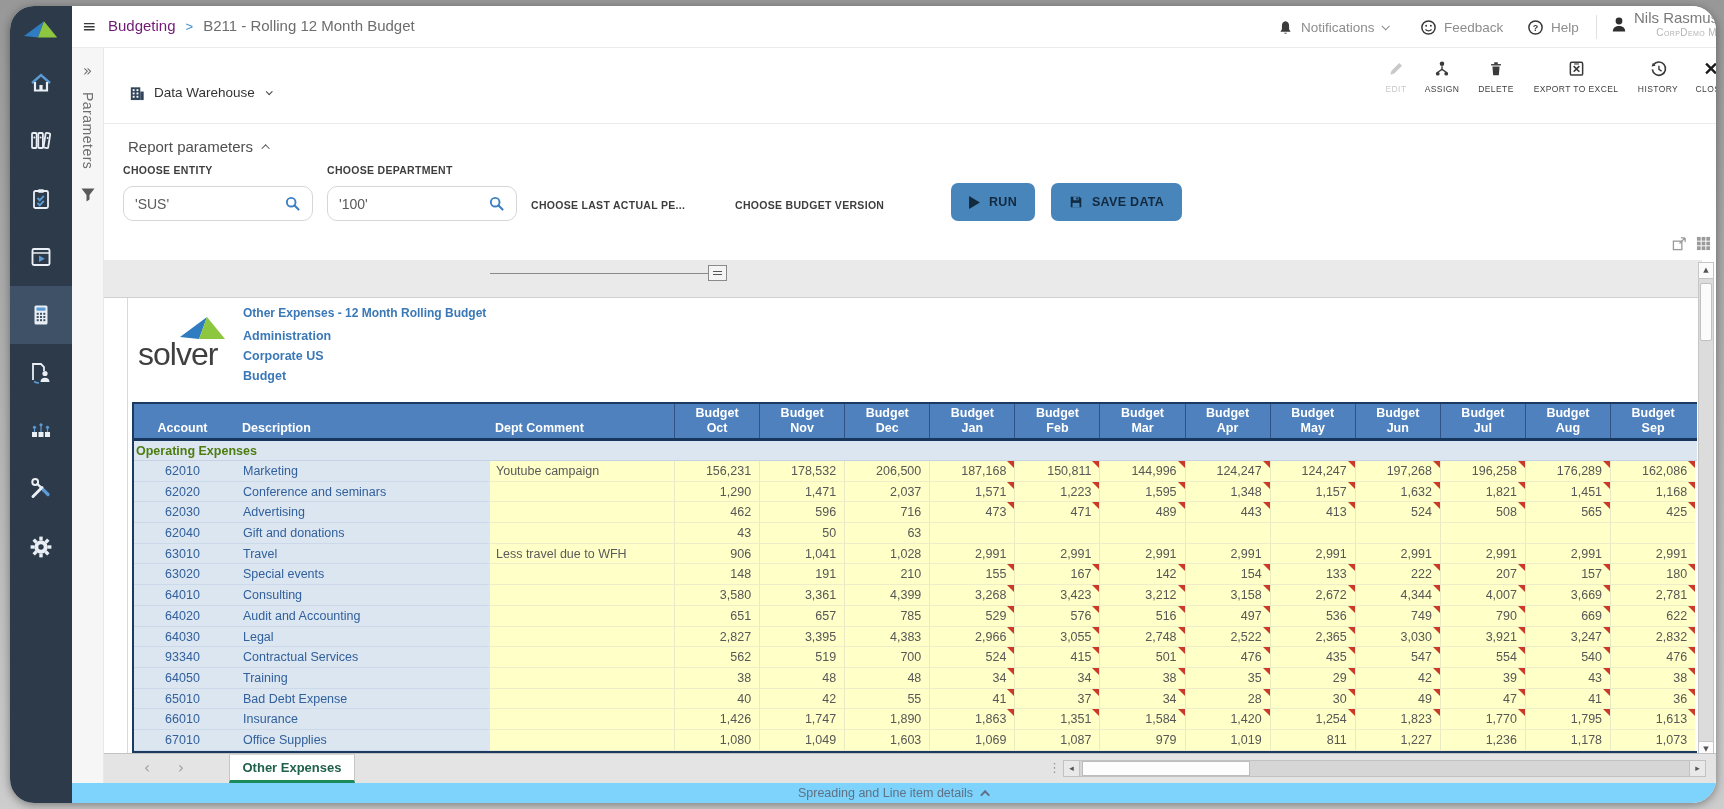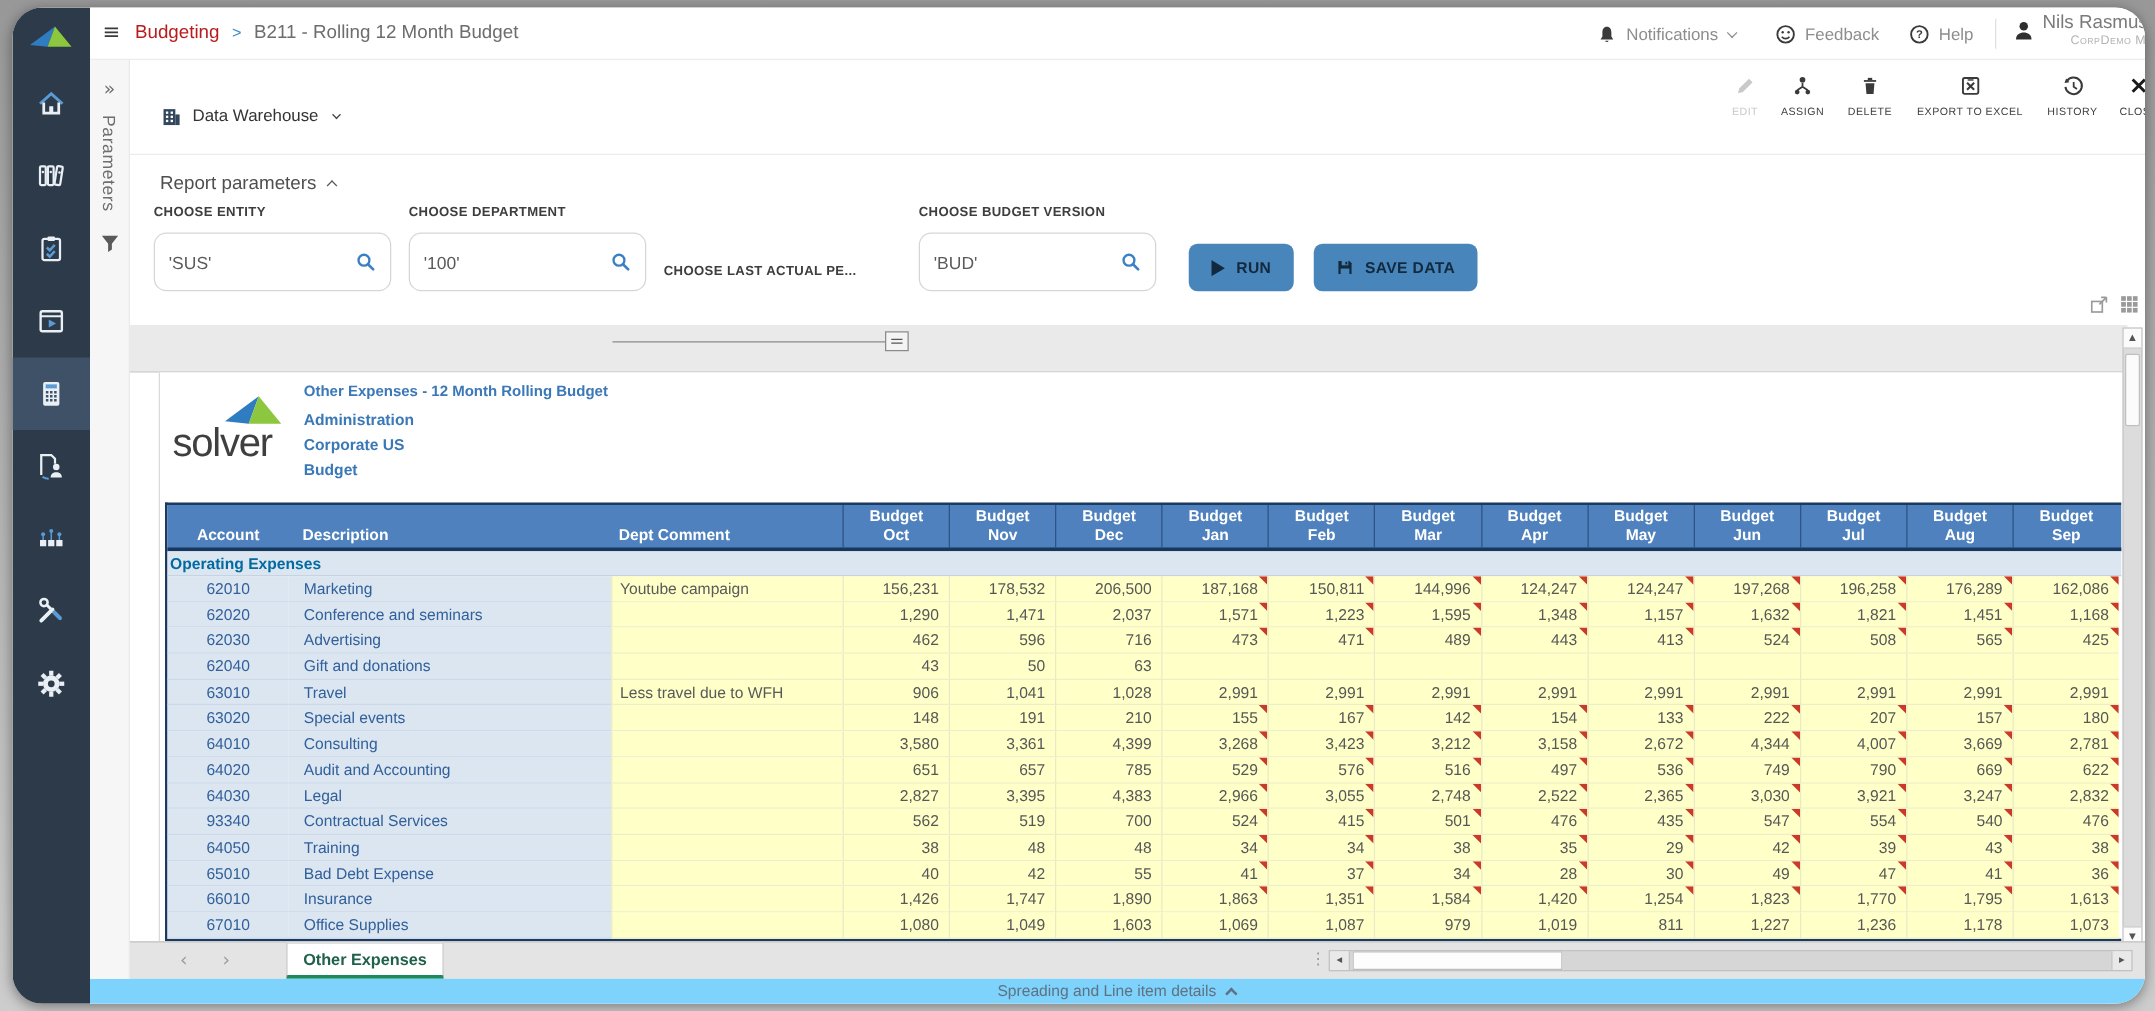--- a/index.html
+++ b/index.html
@@ -14,21 +14,21 @@
   .sidebar { position:absolute; left:0; top:0; bottom:0; width:62px; background:#2d3a49; z-index:5; }
   .logo-cell { height:48px; display:flex; align-items:center; justify-content:center; }
   .nav-item { height:58px; display:flex; align-items:center; justify-content:center; cursor:pointer; }
   .nav-item.active { background:#3f5166; }
 
   
   .topbar { position:absolute; left:62px; top:0; height:42px; right:0; background:#fff;
             border-bottom:1px solid #ececec; z-index:4; }
   .hamburger { position:absolute; left:10px; top:10px; font-size:17px; color:#3a3a3a; cursor:pointer; }
   .crumbs { position:absolute; left:36px; top:11px; font-size:15px; white-space:nowrap; }
-  .crumb-section { color:#b91c1c; cursor:pointer; }
+  .crumb-section { color:#701a75; cursor:pointer; }
   .crumb-sep { color:#3e8fcc; margin:0 10px; font-size:13px; }
   .crumb-page { color:#6d6d6d; }
   .top-item { position:absolute; top:0; height:42px; display:flex; align-items:center; gap:7px; color:#8d8d8d; font-size:13.5px; cursor:pointer; white-space:nowrap; }
   .chev { display:inline-block; width:6px; height:6px; border-right:1.6px solid currentColor; border-bottom:1.6px solid currentColor; transform:rotate(45deg) translateY(-1px); }
   .chev.up { transform:rotate(-135deg) translateY(-2px); }
   .vdiv { position:absolute; left:1524px; top:9px; height:24px; border-left:1px solid #e0e0e0; }
   .user { position:absolute; left:1538px; top:3px; display:flex; gap:6px; cursor:pointer; }
   .user-name { font-size:15px; color:#7a7a7a; white-space:nowrap; line-height:18px; }
   .user-role { font-size:10px; color:#b3b3b3; font-variant:small-caps; letter-spacing:.4px; text-align:right; }
 
@@ -53,21 +53,21 @@
   .aw40{width:40px}.aw52{width:52px}.aw56{width:56px}.aw104{width:104px}.aw60{width:60px}.aw46{width:46px}
 
   .hr { position:absolute; top:75px; left:0; right:0; border-top:1px solid #ebebeb; }
 
   .rp { position:absolute; left:24px; top:90px; font-size:15px; color:#4f4f4f; display:flex; align-items:center; gap:11px; cursor:pointer; }
   .rp .chev { color:#555; }
 
   .fieldrow { position:absolute; left:19px; top:116px; display:flex; align-items:flex-end; }
   .field { width:190px; margin-right:14px; }
   .field-label { font-size:10.5px; font-weight:bold; color:#3e3e3e; letter-spacing:.3px; margin-bottom:10px; white-space:nowrap; overflow:hidden; }
-  .field-box { height:47px; border:1px solid #d6d6d6; border-radius:10px; background:#fff; display:flex; align-items:center; justify-content:space-between; padding:0 11px; font-size:14px; color:#5a5a5a; cursor:text; }
+  .field-box { height:35px; border:1px solid #d6d6d6; border-radius:10px; background:#fff; display:flex; align-items:center; justify-content:space-between; padding:0 11px; font-size:14px; color:#5a5a5a; cursor:text; }
   .btn { height:38px; background:#4785ba; border-radius:7px; color:#13293e; font-weight:bold; font-size:12.5px; letter-spacing:.3px; display:flex; align-items:center; gap:9px; padding:0 18px; cursor:pointer; border:none; }
   .btn.run { margin-left:12px; }
   .btn.save { margin-left:16px; }
 
   .mini { position:absolute; top:188px; left:1568px; display:flex; gap:9px; }
 
   .band { position:absolute; top:212px; left:0; width:1598px; height:38px; background:#eaeaea; border-bottom:1px solid #cfcfcf; }
   .splitter-track { position:absolute; left:386px; top:13px; width:218px; border-top:1px solid #8a8a8a; }
   .splitter-handle { position:absolute; left:604px; top:5px; width:19px; height:16px; background:#f4f4f4; border:1px solid #8a8a8a; cursor:col-resize; }
   .splitter-handle i { display:block; width:9px; height:4px; margin:5px auto 0; border-top:1px solid #555; border-bottom:1px solid #555; }
@@ -81,21 +81,21 @@
   .r-title { font-size:12px; font-weight:bold; color:#3a78b7; margin-bottom:6px; }
   .r-sub { font-size:12.5px; font-weight:bold; color:#3a78b7; line-height:20px; }
 
   .t-wrap { position:absolute; left:4px; top:104px; width:1565px; border:2px solid #1b3a5f; border-right:none; }
   .t-head { display:flex; background:#4e81bd; height:37px; border-bottom:3px solid #17375d; }
   .th { color:#fff; font-weight:bold; font-size:12.5px; display:flex; }
   .th.acc { width:97px; align-items:flex-end; justify-content:center; padding-bottom:3px; }
   .th.desc { width:258px; align-items:flex-end; padding:0 0 3px 11px; }
   .th.com { width:185px; align-items:flex-end; padding:0 0 3px 6px;text-align:right; }
   .th.m { width:85.1px; border-left:1px solid #2e5384; flex-direction:column; align-items:center; justify-content:center; line-height:15px; }
-  .t-group { height:20px; background:#dce6f1; color:#0369a1; font-weight:bold; font-size:12.5px; line-height:20px; padding-left:2px; border-bottom:1px solid #c6d3e5; }
+  .t-group { height:20px; background:#dce6f1; color:#4d7c0f; font-weight:bold; font-size:12.5px; line-height:20px; padding-left:2px; border-bottom:1px solid #c6d3e5; }
   .t-row { display:flex; height:20.7px; }
   .td { font-size:12.5px; line-height:20.5px; position:relative; overflow:hidden; white-space:nowrap; }
   .td.acc { width:97px; text-align:center; color:#31609b; background:#dce6f1; border-bottom:1px solid #ccd9ea; }
   .td.desc { width:258px; padding-left:12px; color:#31609b; background:#dce6f1; border-bottom:1px solid #ccd9ea; }
   .td.com { width:185px; padding-left:6px; background:#ffffc8; color:#5a5a5a; border-left:1px solid #e9e9c4; border-bottom:1px solid #ededca; }
   .td.num { width:85.1px; text-align:right; padding-right:8px; background:#ffffc8; color:#575757; border-left:1px solid #e9e9c4; border-bottom:1px solid #ededca; }
   .flag { position:absolute; top:0; right:0; width:0; height:0; border-top:7px solid #cb3a28; border-left:7px solid transparent; }
 
   
   .vscroll { position:absolute; top:214px; right:2px; width:16px; height:496px; display:flex; flex-direction:column; background:#dcdcdc; border:1px solid #c6c6c6; }
@@ -376,27 +376,20 @@
             <circle cx="7.6" cy="7.6" r="4.6" stroke="#3b7fc4" stroke-width="2" fill="none"></circle>
             <line x1="11.2" y1="11.2" x2="15.4" y2="15.4" stroke="#3b7fc4" stroke-width="2.2" stroke-linecap="round"></line>
           </svg>
         </div>
       </div>
       <div class="field">
         <div class="field-label">CHOOSE LAST ACTUAL PE...</div>
       </div>
       <div class="field">
         <div class="field-label">CHOOSE BUDGET VERSION</div>
-        <div class="field-box">
-          <span>'BUD'</span>
-          <svg width="17" height="17" viewBox="0 0 18 18">
-            <circle cx="7.6" cy="7.6" r="4.6" stroke="#3b7fc4" stroke-width="2" fill="none"></circle>
-            <line x1="11.2" y1="11.2" x2="15.4" y2="15.4" stroke="#3b7fc4" stroke-width="2.2" stroke-linecap="round"></line>
-          </svg>
-        </div>
       </div>
       <button class="btn run">
         <svg width="11" height="13" viewBox="0 0 10 12">
             <polygon points="0,0 0,12 10,6" fill="#13293e"></polygon>
           </svg>
         <span>RUN</span>
       </button>
       <button class="btn save">
         <svg width="14" height="14" viewBox="0 0 16 16">
           <path d="M2 2 h10 l2 2 v10 H2 z" fill="#13293e"></path>

